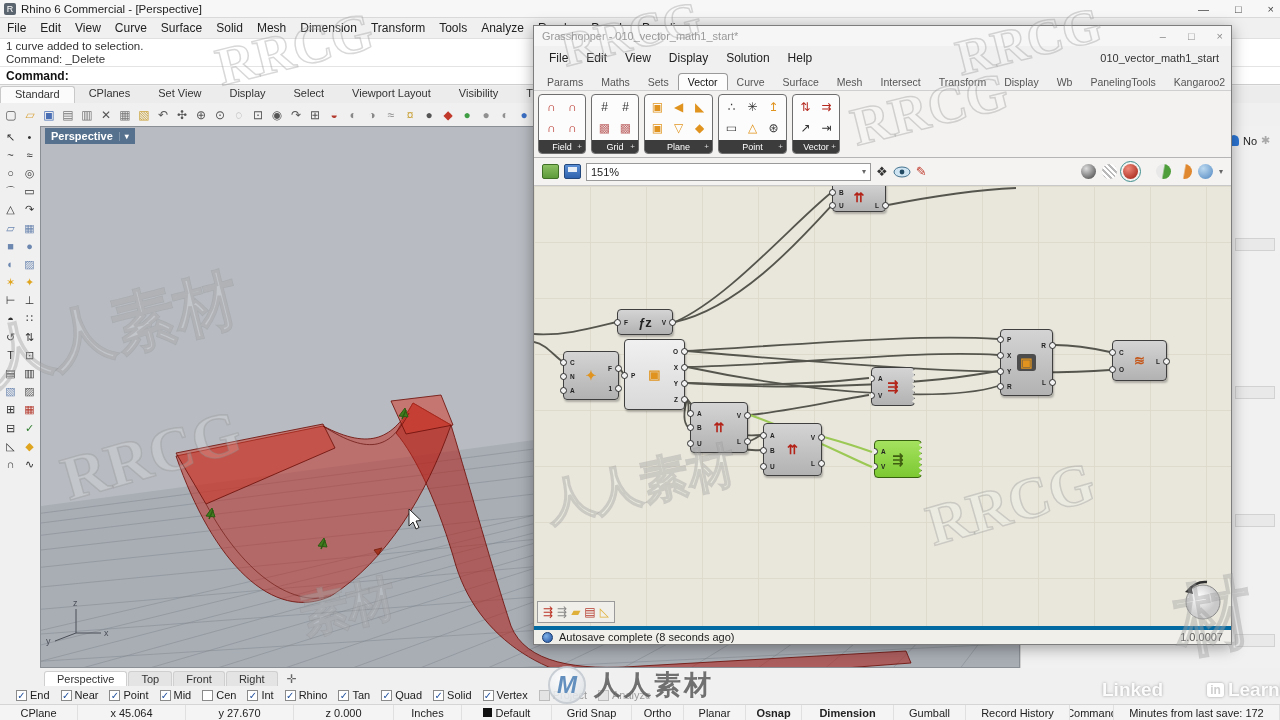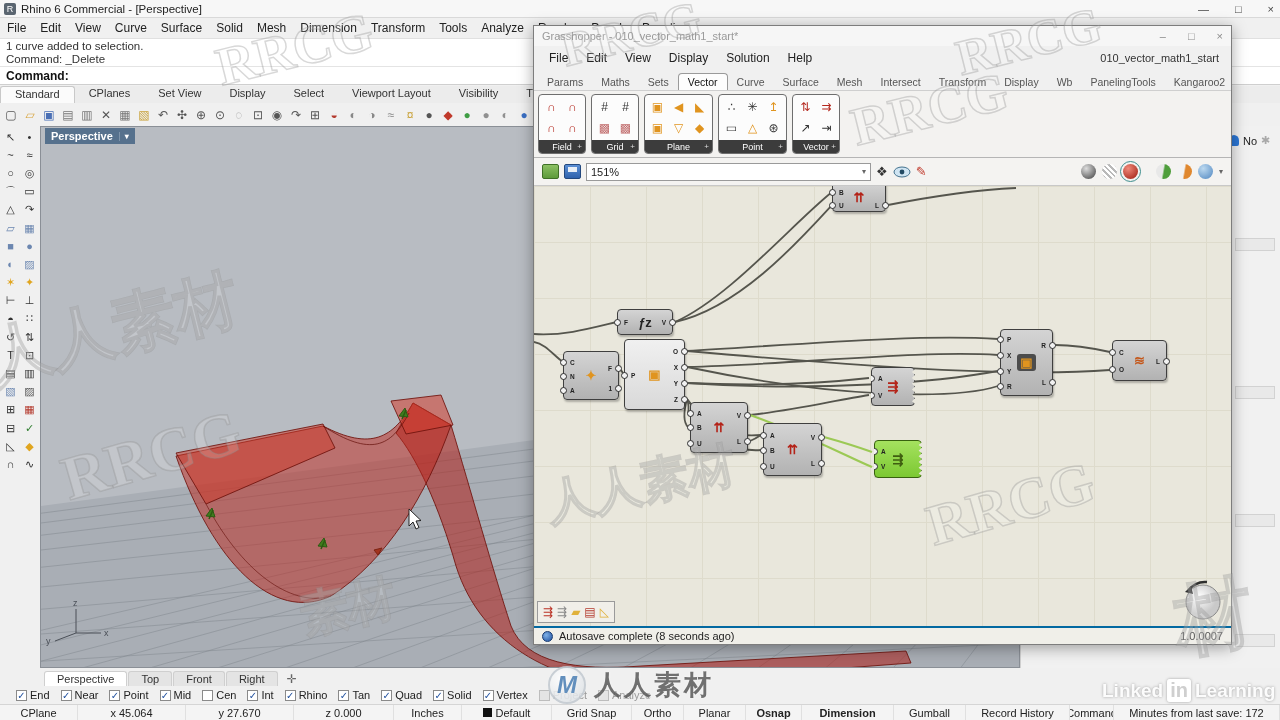--- a/index.html
+++ b/index.html
@@ -148,43 +148,43 @@
   .node-icon { position:absolute; left:0; right:0; top:0; bottom:0; display:flex;
     align-items:center; justify-content:center; font-size:13px; font-weight:bold; }
   .node-icon.chip span { background:#4c4c4c; border-radius:3px; padding:1px 3px; }
 
   #gh-minibar { position:absolute; left:3px; bottom:3px; height:22px; background:#f1efe9;
     border:1px solid #9a9a9a; display:flex; align-items:center; gap:4px; padding:0 5px; }
   .mb-icon { font-size:12px; }
 
   #gh-navball { position:absolute; right:6px; bottom:4px; }
 
-  #gh-statusbar { height:18px; background:#f0efe9; border-top:2px solid #0369a1;
+  #gh-statusbar { height:18px; background:#f0efe9; border-top:4px solid #0369a1;
     display:flex; align-items:center; font-size:11px; color:#222; padding:0 8px; gap:6px; flex:0 0 auto; }
   #autosave-icon { width:11px; height:11px; border-radius:50%;
     background:radial-gradient(circle at 35% 35%, #7fb1e8, #1e4f9e); border:1px solid #16396f; }
   #gh-version { margin-left:auto; color:#555; }
 
   
   .wm { position:absolute; z-index:40; pointer-events:none; font-family:"Liberation Serif", serif;
     font-weight:bold; color:rgba(255,255,255,.16); -webkit-text-stroke:1.5px rgba(140,140,140,.34);
     white-space:nowrap; }
   #site-logo { position:absolute; left:548px; top:666px; z-index:45; display:flex;
     align-items:center; gap:8px; opacity:.85; pointer-events:none; }
   #logo-m { width:38px; height:38px; border-radius:50%; background:radial-gradient(circle at 35% 30%, #ffffff, #d8dde2);
     border:2px solid #c2c9d0; color:#4a7fb5; font-size:24px; font-weight:bold; font-style:italic;
     display:flex; align-items:center; justify-content:center; }
   #logo-text { font-size:27px; font-weight:bold; color:#5a5a5a; letter-spacing:3px;
     text-shadow:0 0 2px rgba(255,255,255,.9); font-family:"Liberation Serif", serif; }
   #linkedin-wm { position:absolute; left:1102px; top:679px; z-index:45; display:flex;
     align-items:center; gap:4px; pointer-events:none; }
   #linkedin-wm .li-word { font-size:19px; font-weight:bold; color:rgba(255,255,255,.95);
     text-shadow:0 0 3px #9e9e9e; }
-  #linkedin-wm .li-in { font-size:20px; font-weight:bold; color:#cfcfcf; background:rgba(255,255,255,.95);
-    border-radius:3px; padding:0 3px; text-shadow:none; box-shadow:0 0 3px #9e9e9e; }
+  #linkedin-wm .li-in { font-size:12px; font-weight:bold; color:#cfcfcf; background:rgba(255,255,255,.95);
+    border-radius:3px; padding:0 3px; text-shadow:none; box-shadow:0 0 3px #9e9e9e;margin-left:40px; }
 </style>
 </head>
 <body>
 
 <div id="screen">
 
   <div id="rhino-titlebar">
     <span id="rhino-app-icon">R</span>
     <span>Rhino 6 Commercial - [Perspective]</span>
     <span id="rhino-controls">

